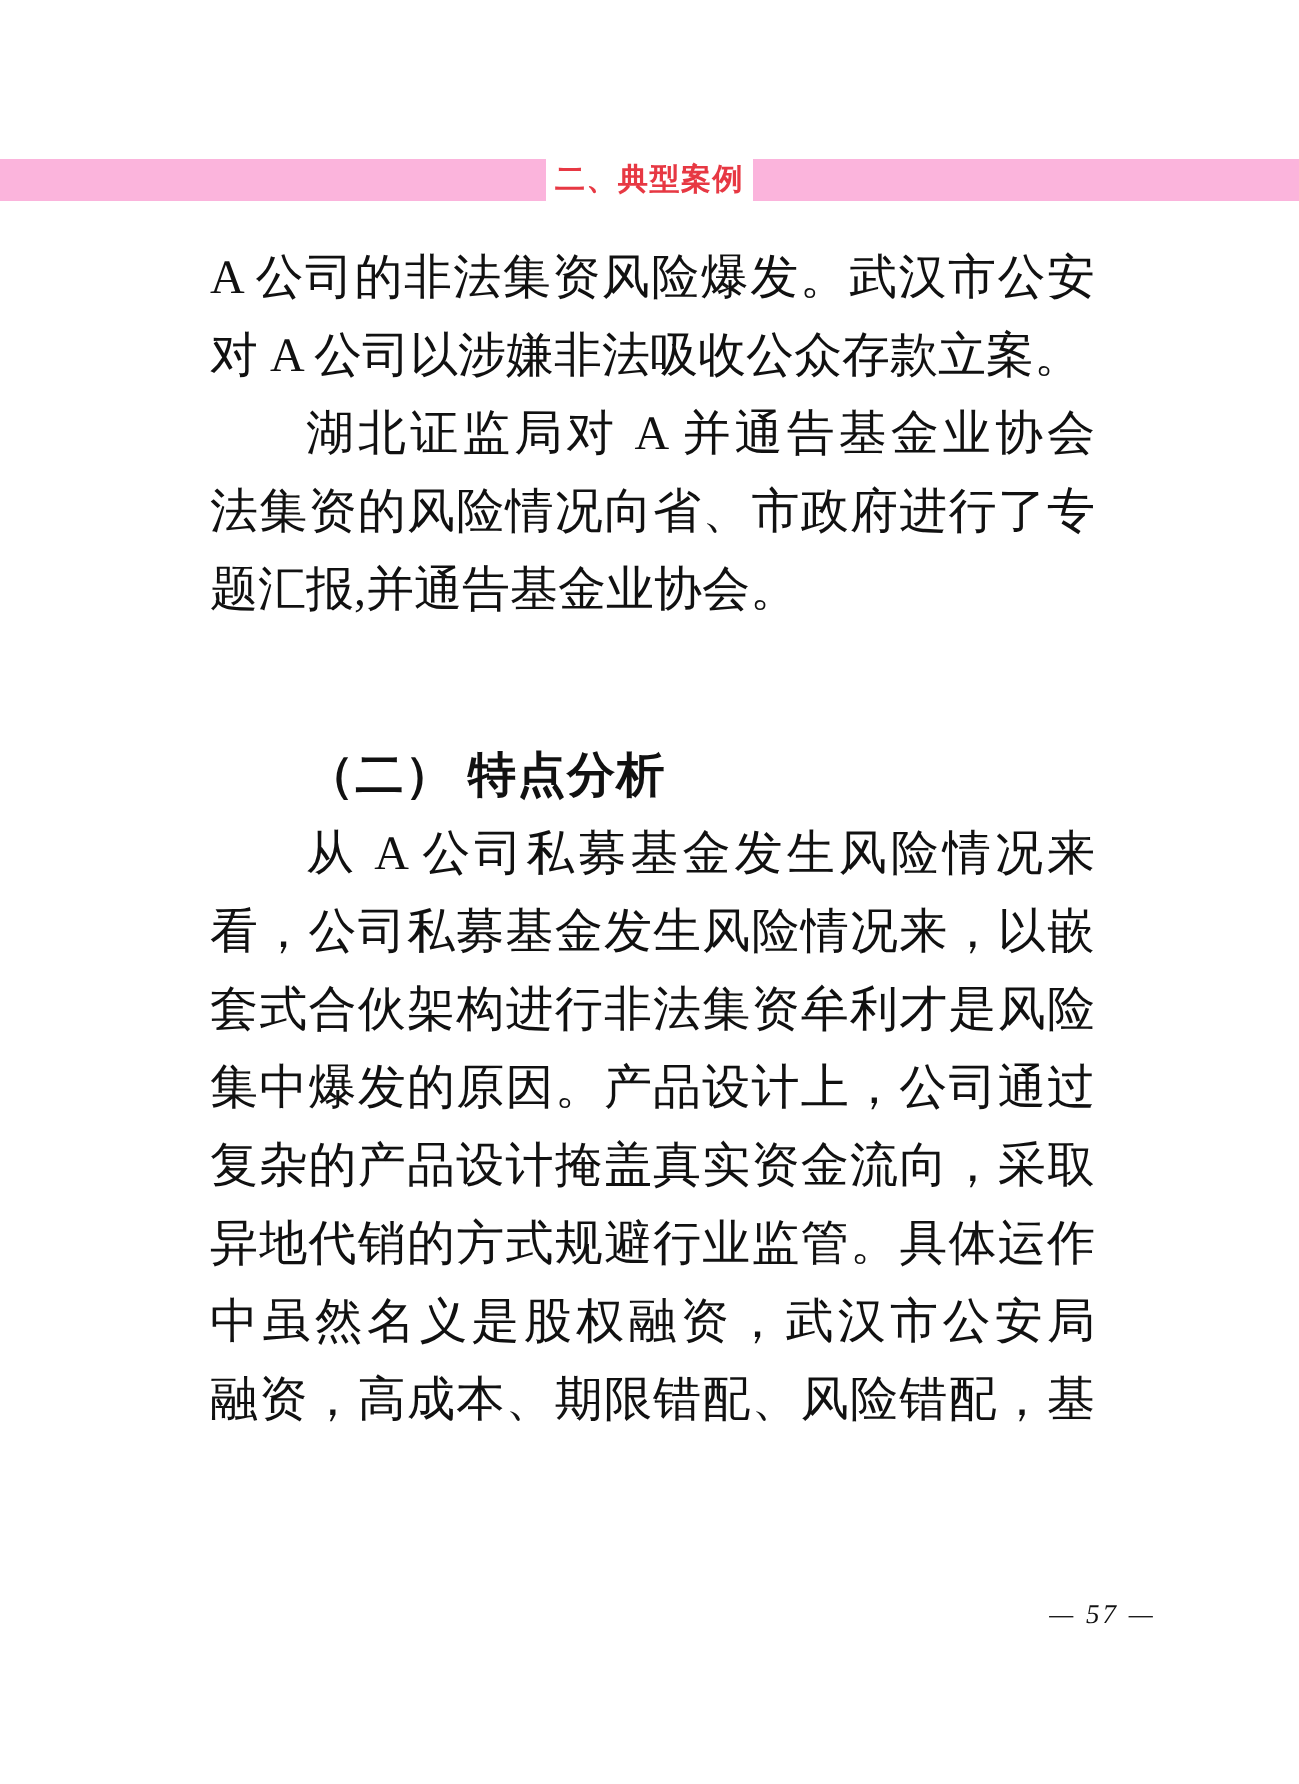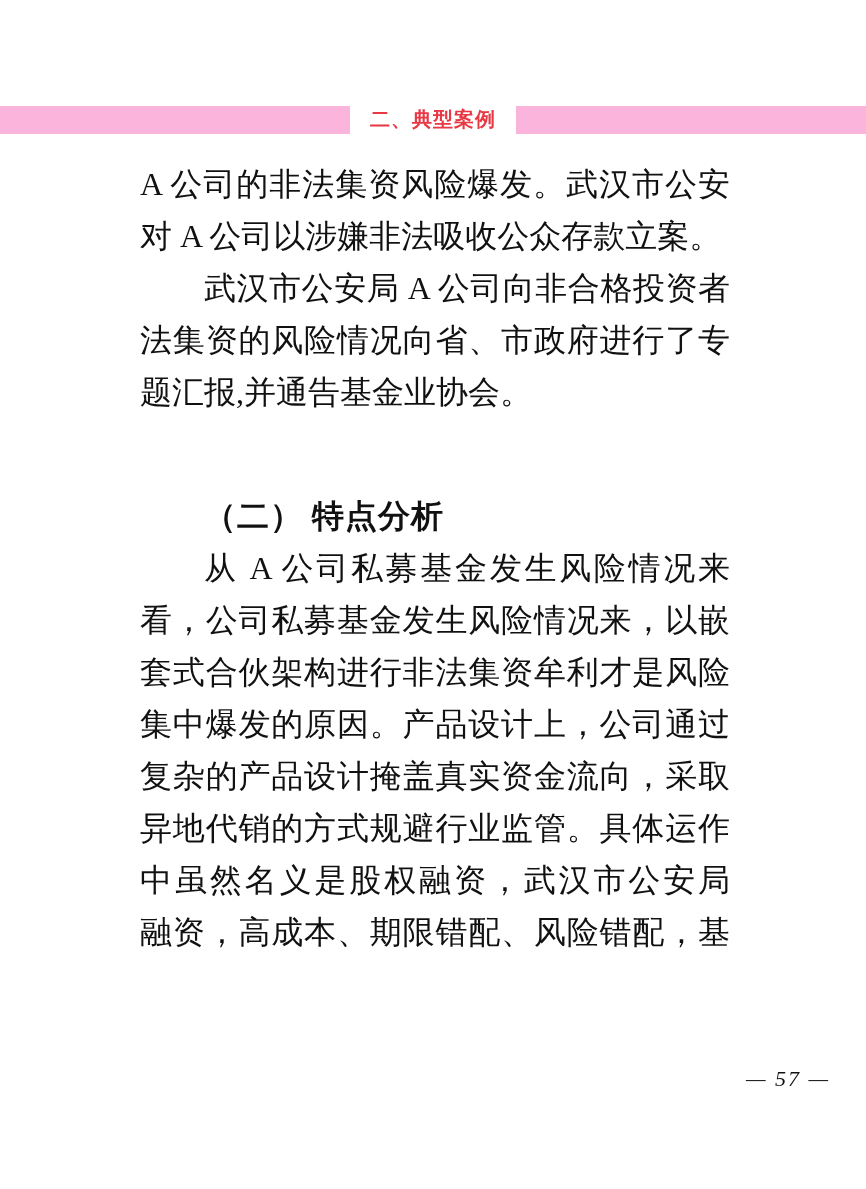--- a/index.html
+++ b/index.html
@@ -19,21 +19,21 @@
     left: 0;
     width: 866px;
     height: 28px;
     background: var(--band, #FBB4DC);
   }
   .title-box {
     position: absolute;
     top: 97px;
     left: 50%;
     transform: translateX(-50%);
-    width: 166px;
+    width: 138px;
     height: 45px;
     background: #ffffff;
     display: flex;
     align-items: center;
     justify-content: center;
     z-index: 2;
   }
   .title {
     font-family: "Liberation Sans", "DejaVu Sans", sans-serif;
     font-weight: bold;
@@ -67,42 +67,42 @@
     font-weight: bold;
     text-align-last: left;
     text-indent: 2em;
     letter-spacing: 1px;
   }
   .page-number {
     position: absolute;
     top: 1066px;
     left: 640px;
     width: 190px;
-    text-align: right;
-    font-size: 22px;
+    text-align: center;
+    font-size: 18px;
     font-style: italic;
     letter-spacing: 2px;
     color: #111111;
   }
 </style>
 </head>
 <body>
 
 <div class="page">
 
   <div class="band"></div>
 
   <div class="title-box">
     <span class="title">二、典型案例</span>
   </div>
 
   <div class="body-text">
     <div class="line">A 公司的非法集资风险爆发。武汉市公安局</div>
     <div class="line end">对 A 公司以涉嫌非法吸收公众存款立案。</div>
-    <div class="line ind">武汉市公安局 A 公司向非合格投资者</div>
+    <div class="line ind">湖北证监局对 A 并通告基金业协会</div>
     <div class="line">法集资的风险情况向省、市政府进行了专</div>
     <div class="line end">题汇报,并通告基金业协会。</div>
     <div class="line heading">（二） 特点分析</div>
     <div class="line ind">从 A 公司私募基金发生风险情况来</div>
     <div class="line">看，公司私募基金发生风险情况来，以嵌</div>
     <div class="line">套式合伙架构进行非法集资牟利才是风险</div>
     <div class="line">集中爆发的原因。产品设计上，公司通过</div>
     <div class="line">复杂的产品设计掩盖真实资金流向，采取</div>
     <div class="line">异地代销的方式规避行业监管。具体运作</div>
     <div class="line">中虽然名义是股权融资，武汉市公安局</div>

